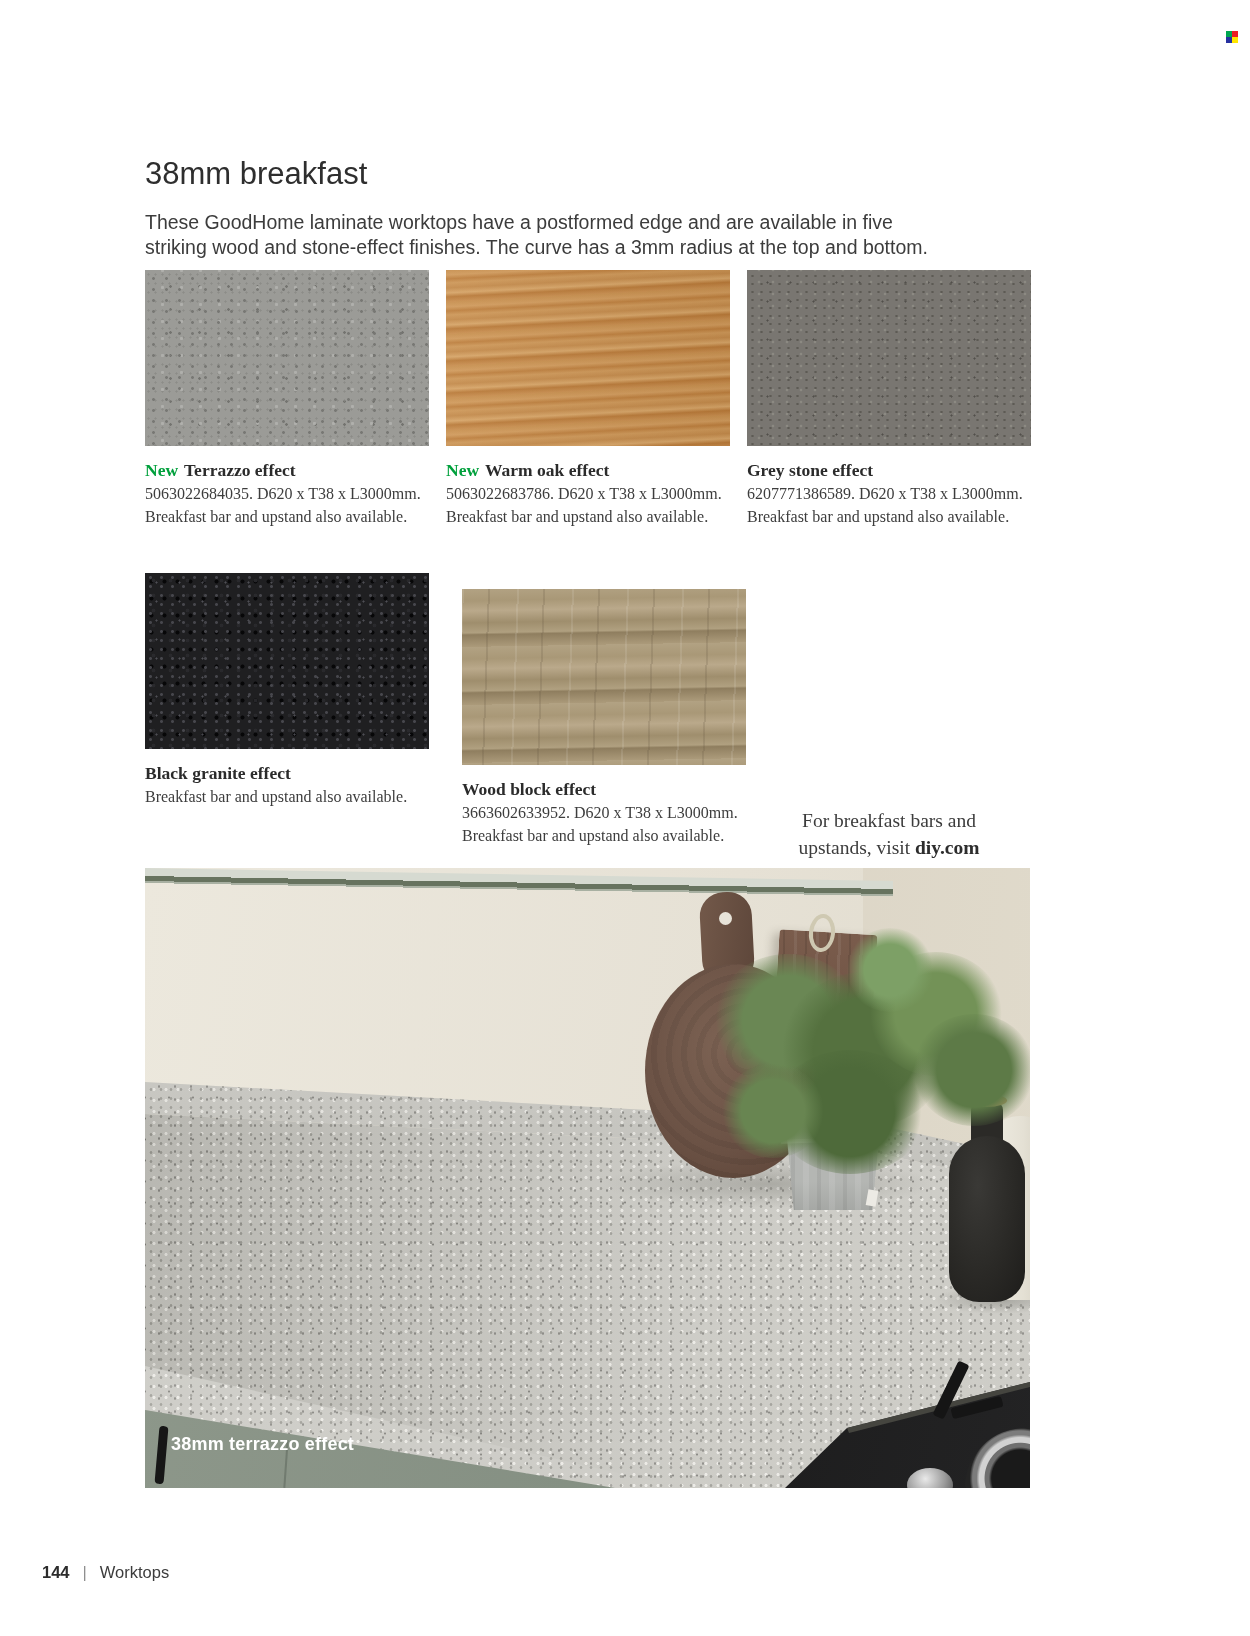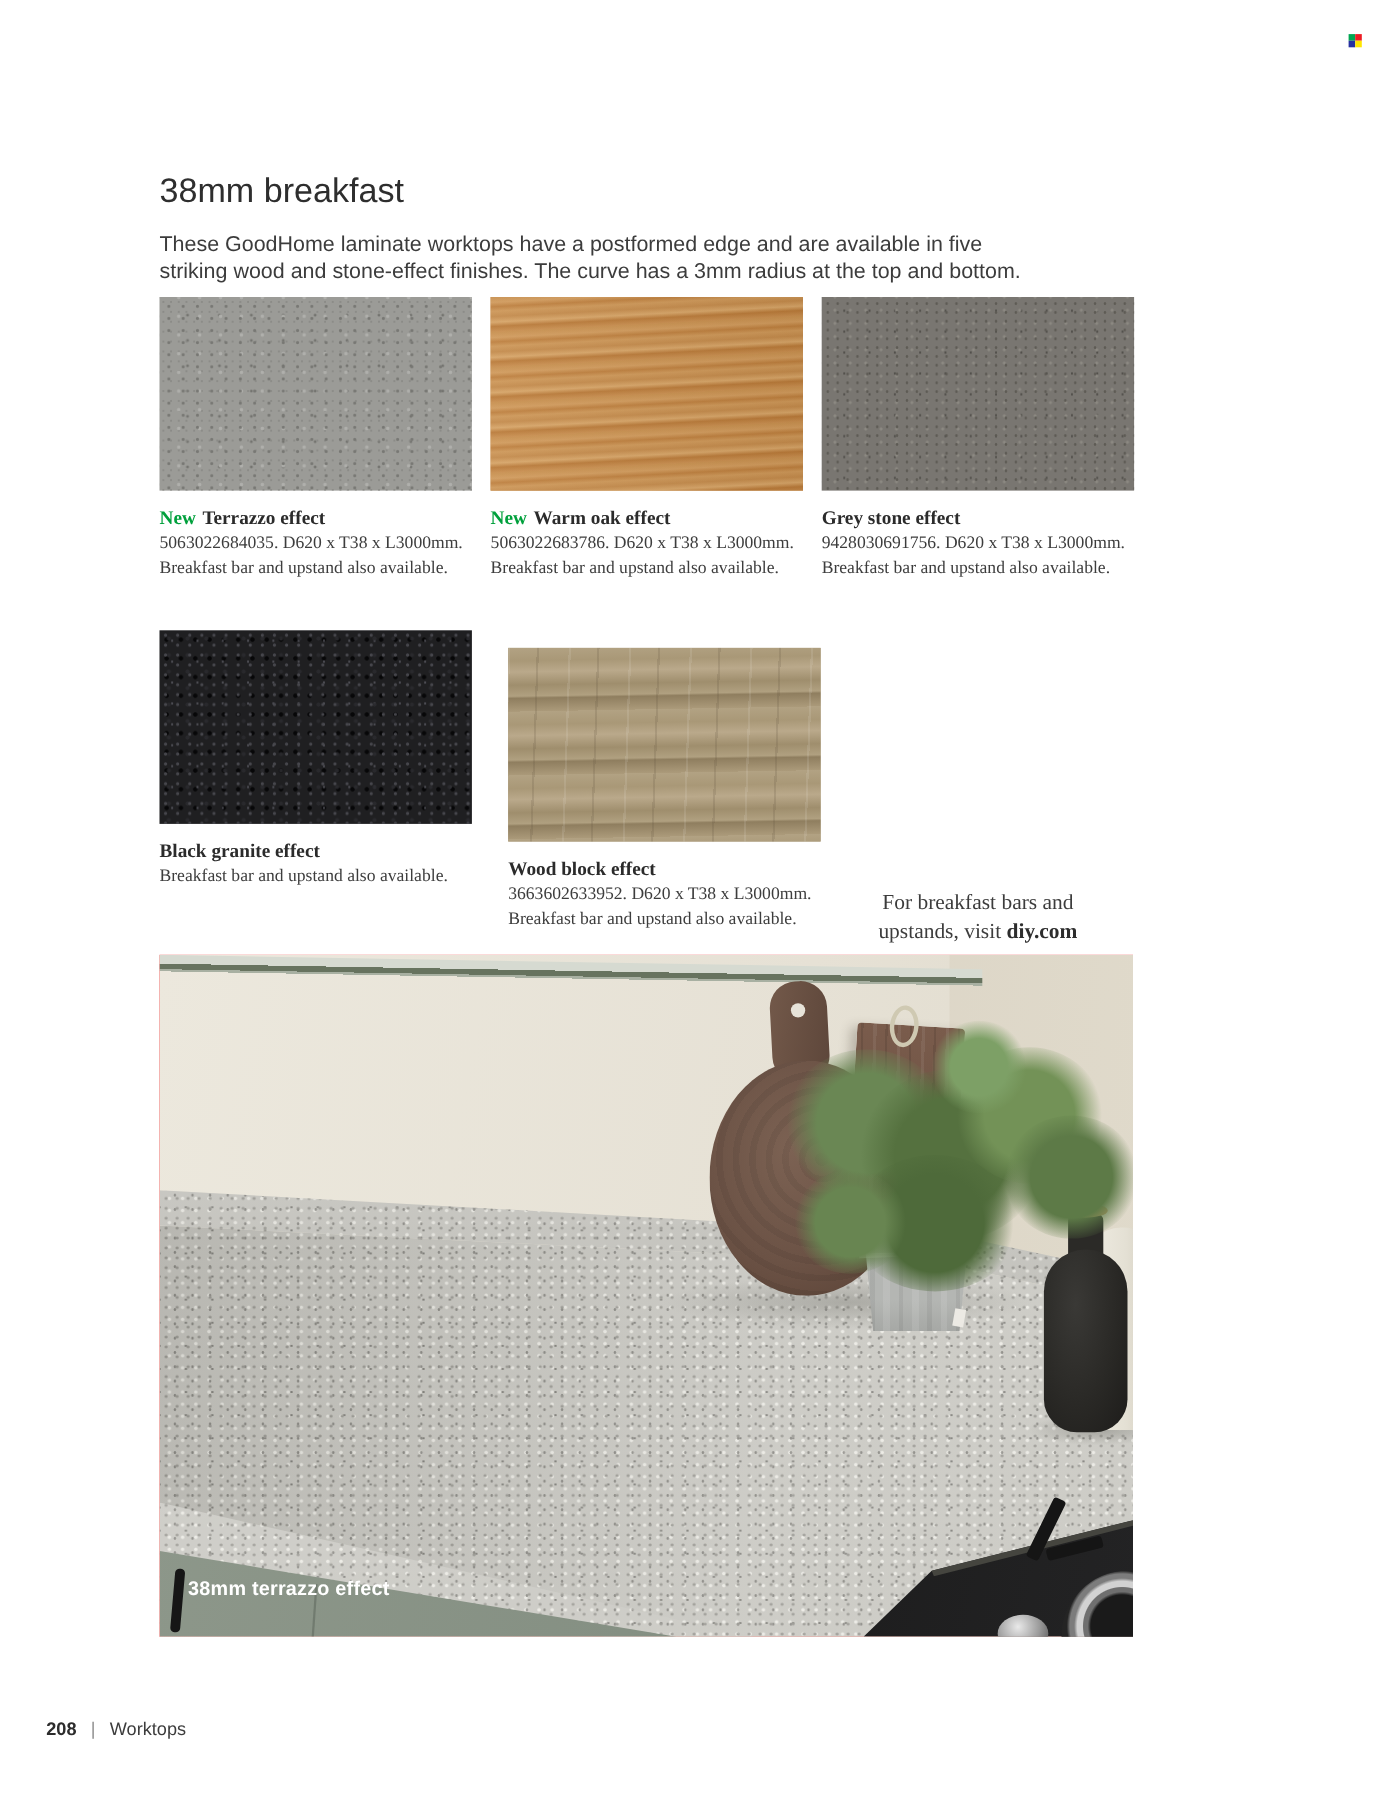--- a/index.html
+++ b/index.html
@@ -71,21 +71,21 @@
     background-color:#c8c7c1;
     background-image:
       radial-gradient(circle, rgba(150,149,143,.9) 1px, rgba(150,149,143,0) 1.7px),
       radial-gradient(circle, rgba(108,107,102,.7) .9px, rgba(108,107,102,0) 1.5px),
       radial-gradient(circle, rgba(236,235,229,.95) 1.2px, rgba(236,235,229,0) 1.9px),
       radial-gradient(circle, rgba(66,65,61,.55) .8px, rgba(66,65,61,0) 1.3px);
     background-size:10px 9px,16px 13px,12px 11px,24px 21px;
     background-position:1px 1px,6px 4px,3px 7px,12px 9px;
   }
   
-  .photo{position:absolute;left:145px;top:868px;width:885px;height:620px;overflow:hidden;background:#ef4444;}
+  .photo{position:absolute;left:145px;top:868px;width:885px;height:620px;overflow:hidden;background:#3b82f6;}
   .photo > div{position:absolute;}
   .ph-wall-left{inset:0;background:linear-gradient(100deg,#ece8dd 0%,#e6e1d5 60%,#e0dbcd 100%);}
   .ph-wall-right{inset:0;background:linear-gradient(95deg,#cdc6b7 0%,#dbd4c5 55%,#e0dacb 100%);
     clip-path:polygon(718px 0,885px 0,885px 318px,718px 258px);}
   .ph-shelf{left:0;top:0;width:748px;height:18px;
     background:linear-gradient(to bottom,#d6dad1 0 8px,#67735f 8px 13px,#a8b0a2 13px 15px,rgba(0,0,0,0) 15px);
     transform:skewY(1deg);transform-origin:left top;}
   .ph-upstand{inset:0;clip-path:polygon(0 214px,718px 254px,885px 290px,885px 318px,718px 282px,0 246px);}
   .ph-upstand::after{content:"";position:absolute;inset:0;background:linear-gradient(to bottom,rgba(255,255,255,.18),rgba(60,60,55,.10) 85%);}
   .ph-worktop{inset:0;clip-path:polygon(0 246px,718px 282px,885px 318px,885px 620px,0 620px);}
@@ -182,21 +182,21 @@
         <div class="p-name"><span class="new">New</span><span>Warm oak effect</span></div>
         <div class="p-line">5063022683786. D620 x T38 x L3000mm.</div>
         <div class="p-line">Breakfast bar and upstand also available.</div>
       </figcaption>
     </figure>
 
     <figure class="cell" style="margin:0">
       <div class="swatch tex-greystone"></div>
       <figcaption>
         <div class="p-name"><span>Grey stone effect</span></div>
-        <div class="p-line">9428030691756. D620 x T38 x L3000mm.</div>
+        <div class="p-line">6207771386589. D620 x T38 x L3000mm.</div>
         <div class="p-line">Breakfast bar and upstand also available.</div>
       </figcaption>
     </figure>
 
     <figure class="cell" style="margin:0">
       <div class="swatch tex-granite"></div>
       <figcaption>
         <div class="p-name"><span>Black granite effect</span></div>
         <div class="p-line">Breakfast bar and upstand also available.</div>
       </figcaption>
@@ -254,18 +254,18 @@
     <div class="ph-hob"></div>
     <div class="ph-hob-edge"></div>
     <div class="ph-trivet1"></div>
     <div class="ph-trivet2"></div>
     <div class="ph-burner"></div>
     <div class="ph-knob"></div>
     <div class="ph-caption">38mm terrazzo effect</div>
   </div>
 
   <div class="footer">
-    <span class="pg">208</span>
+    <span class="pg">144</span>
     <span class="div">|</span>
     <span>Worktops</span>
   </div>
 
 </div>
 
 </body></html>

